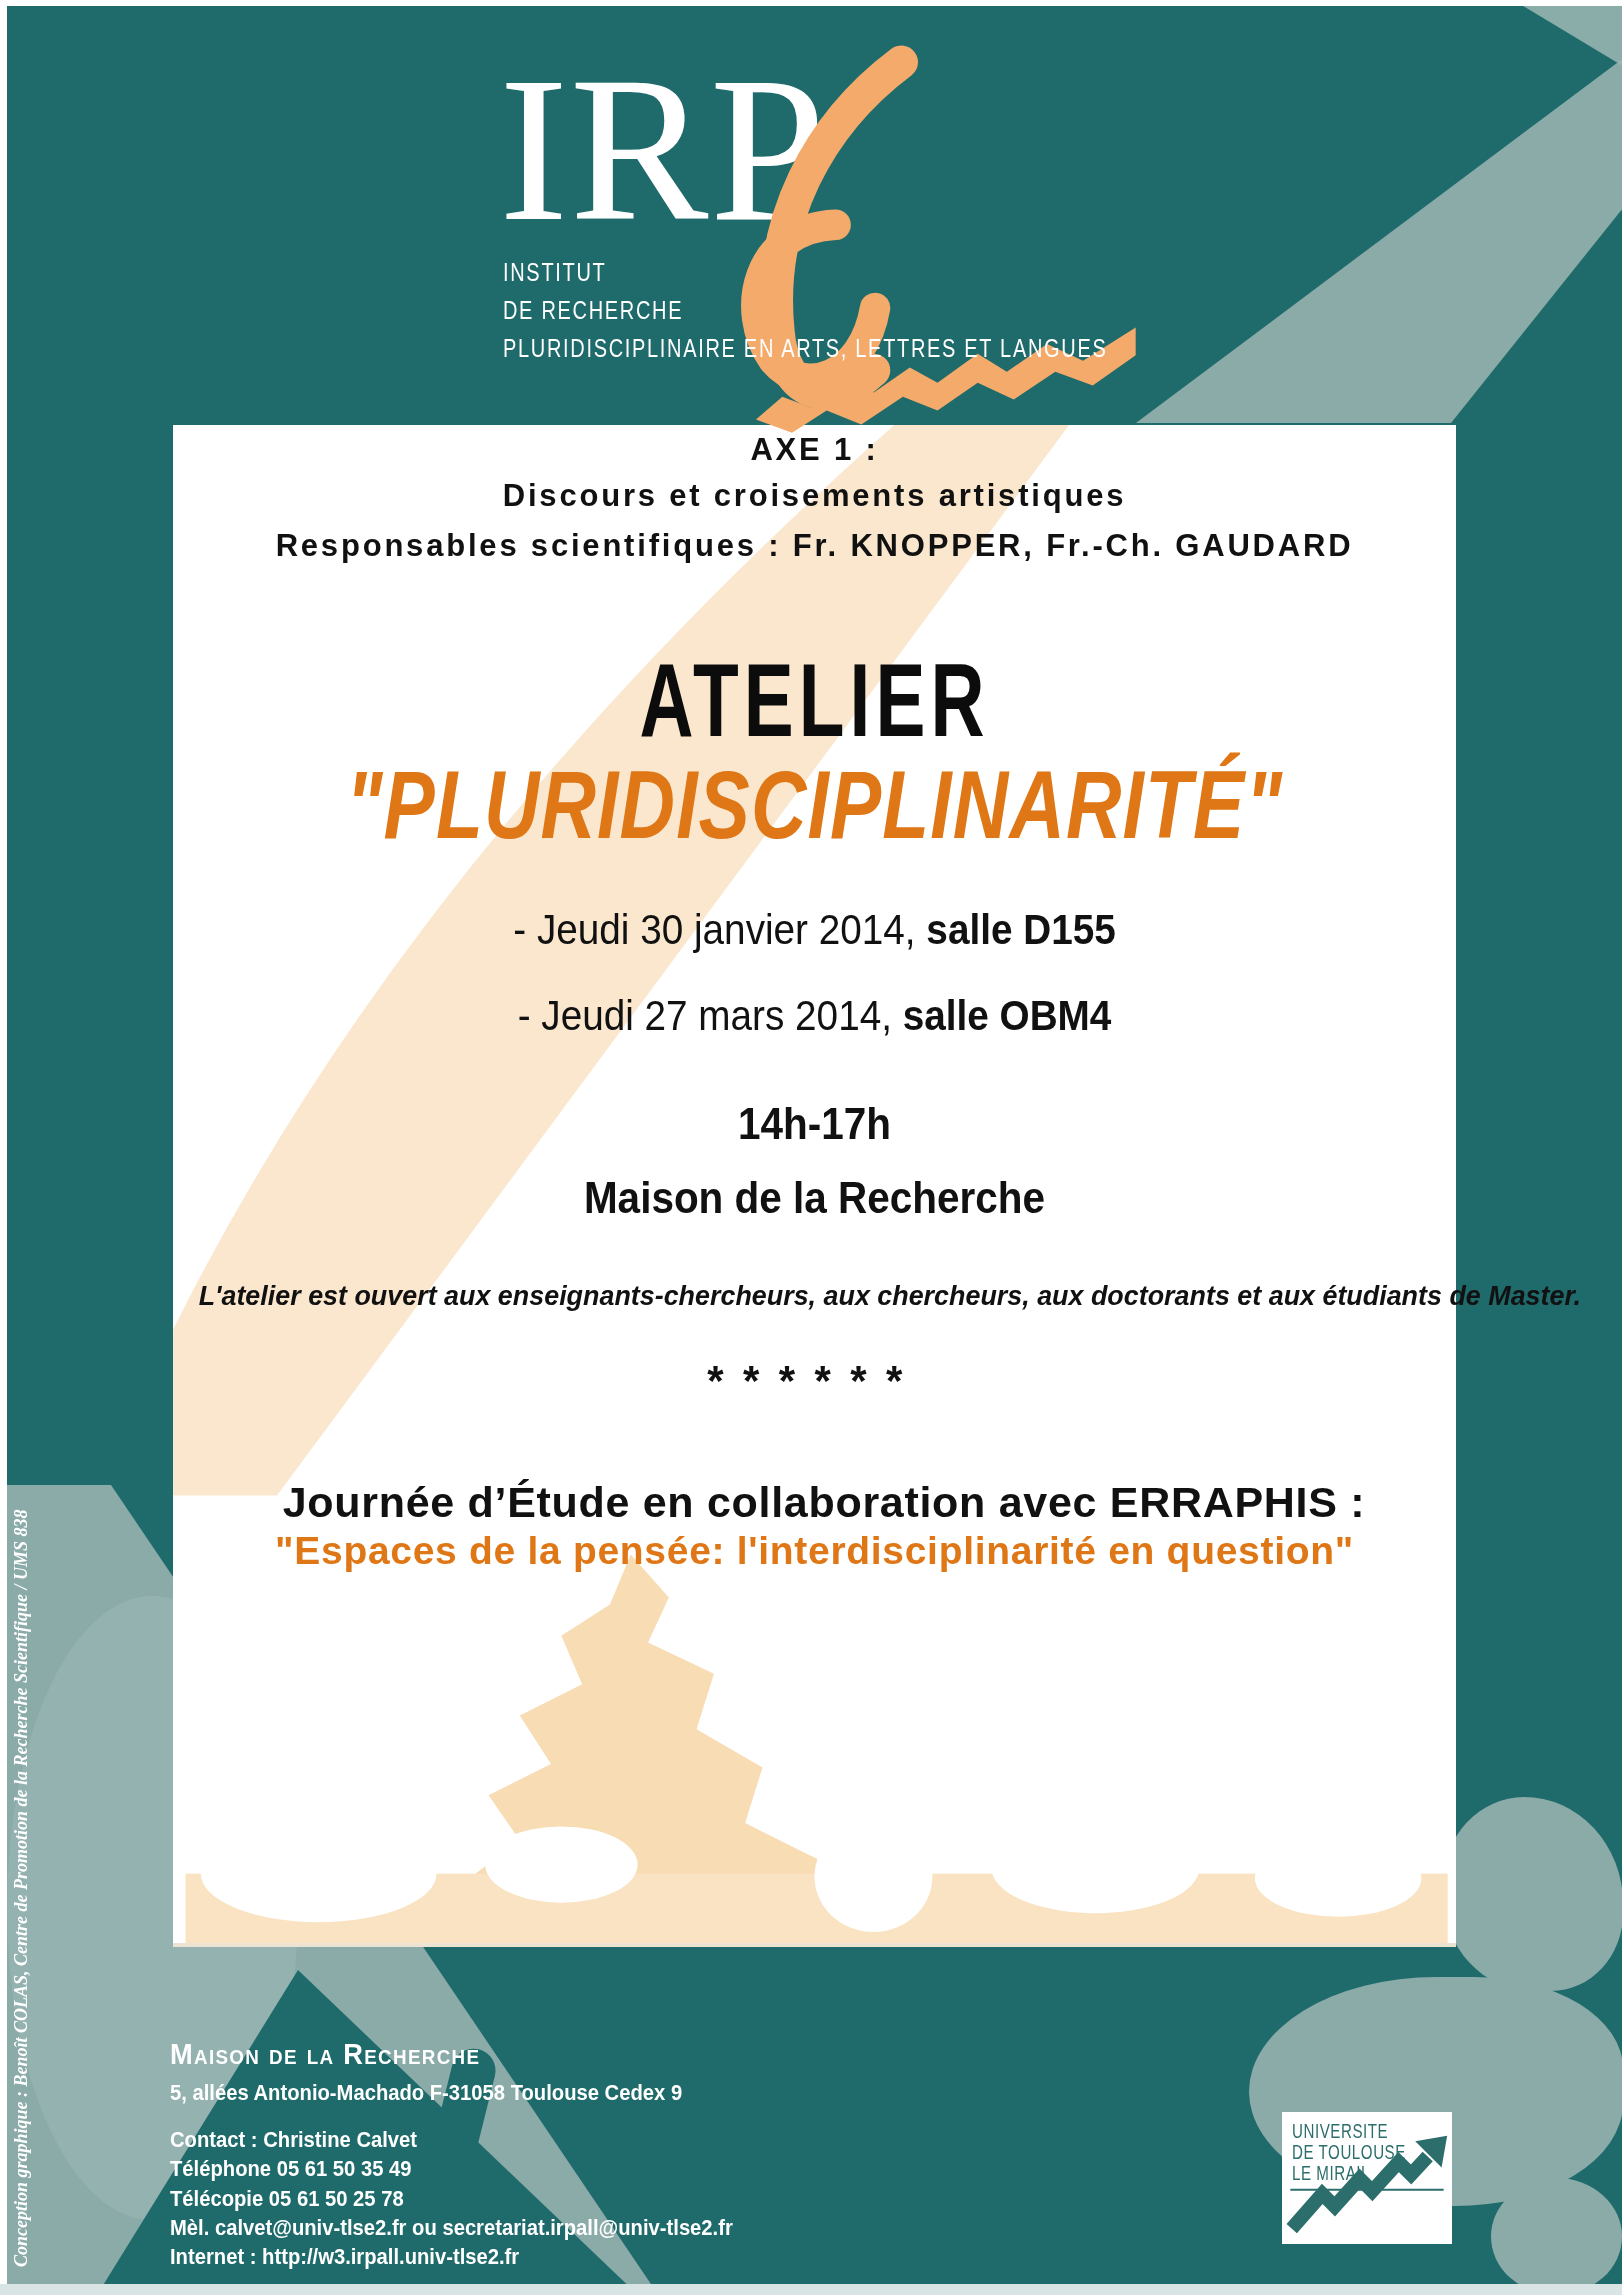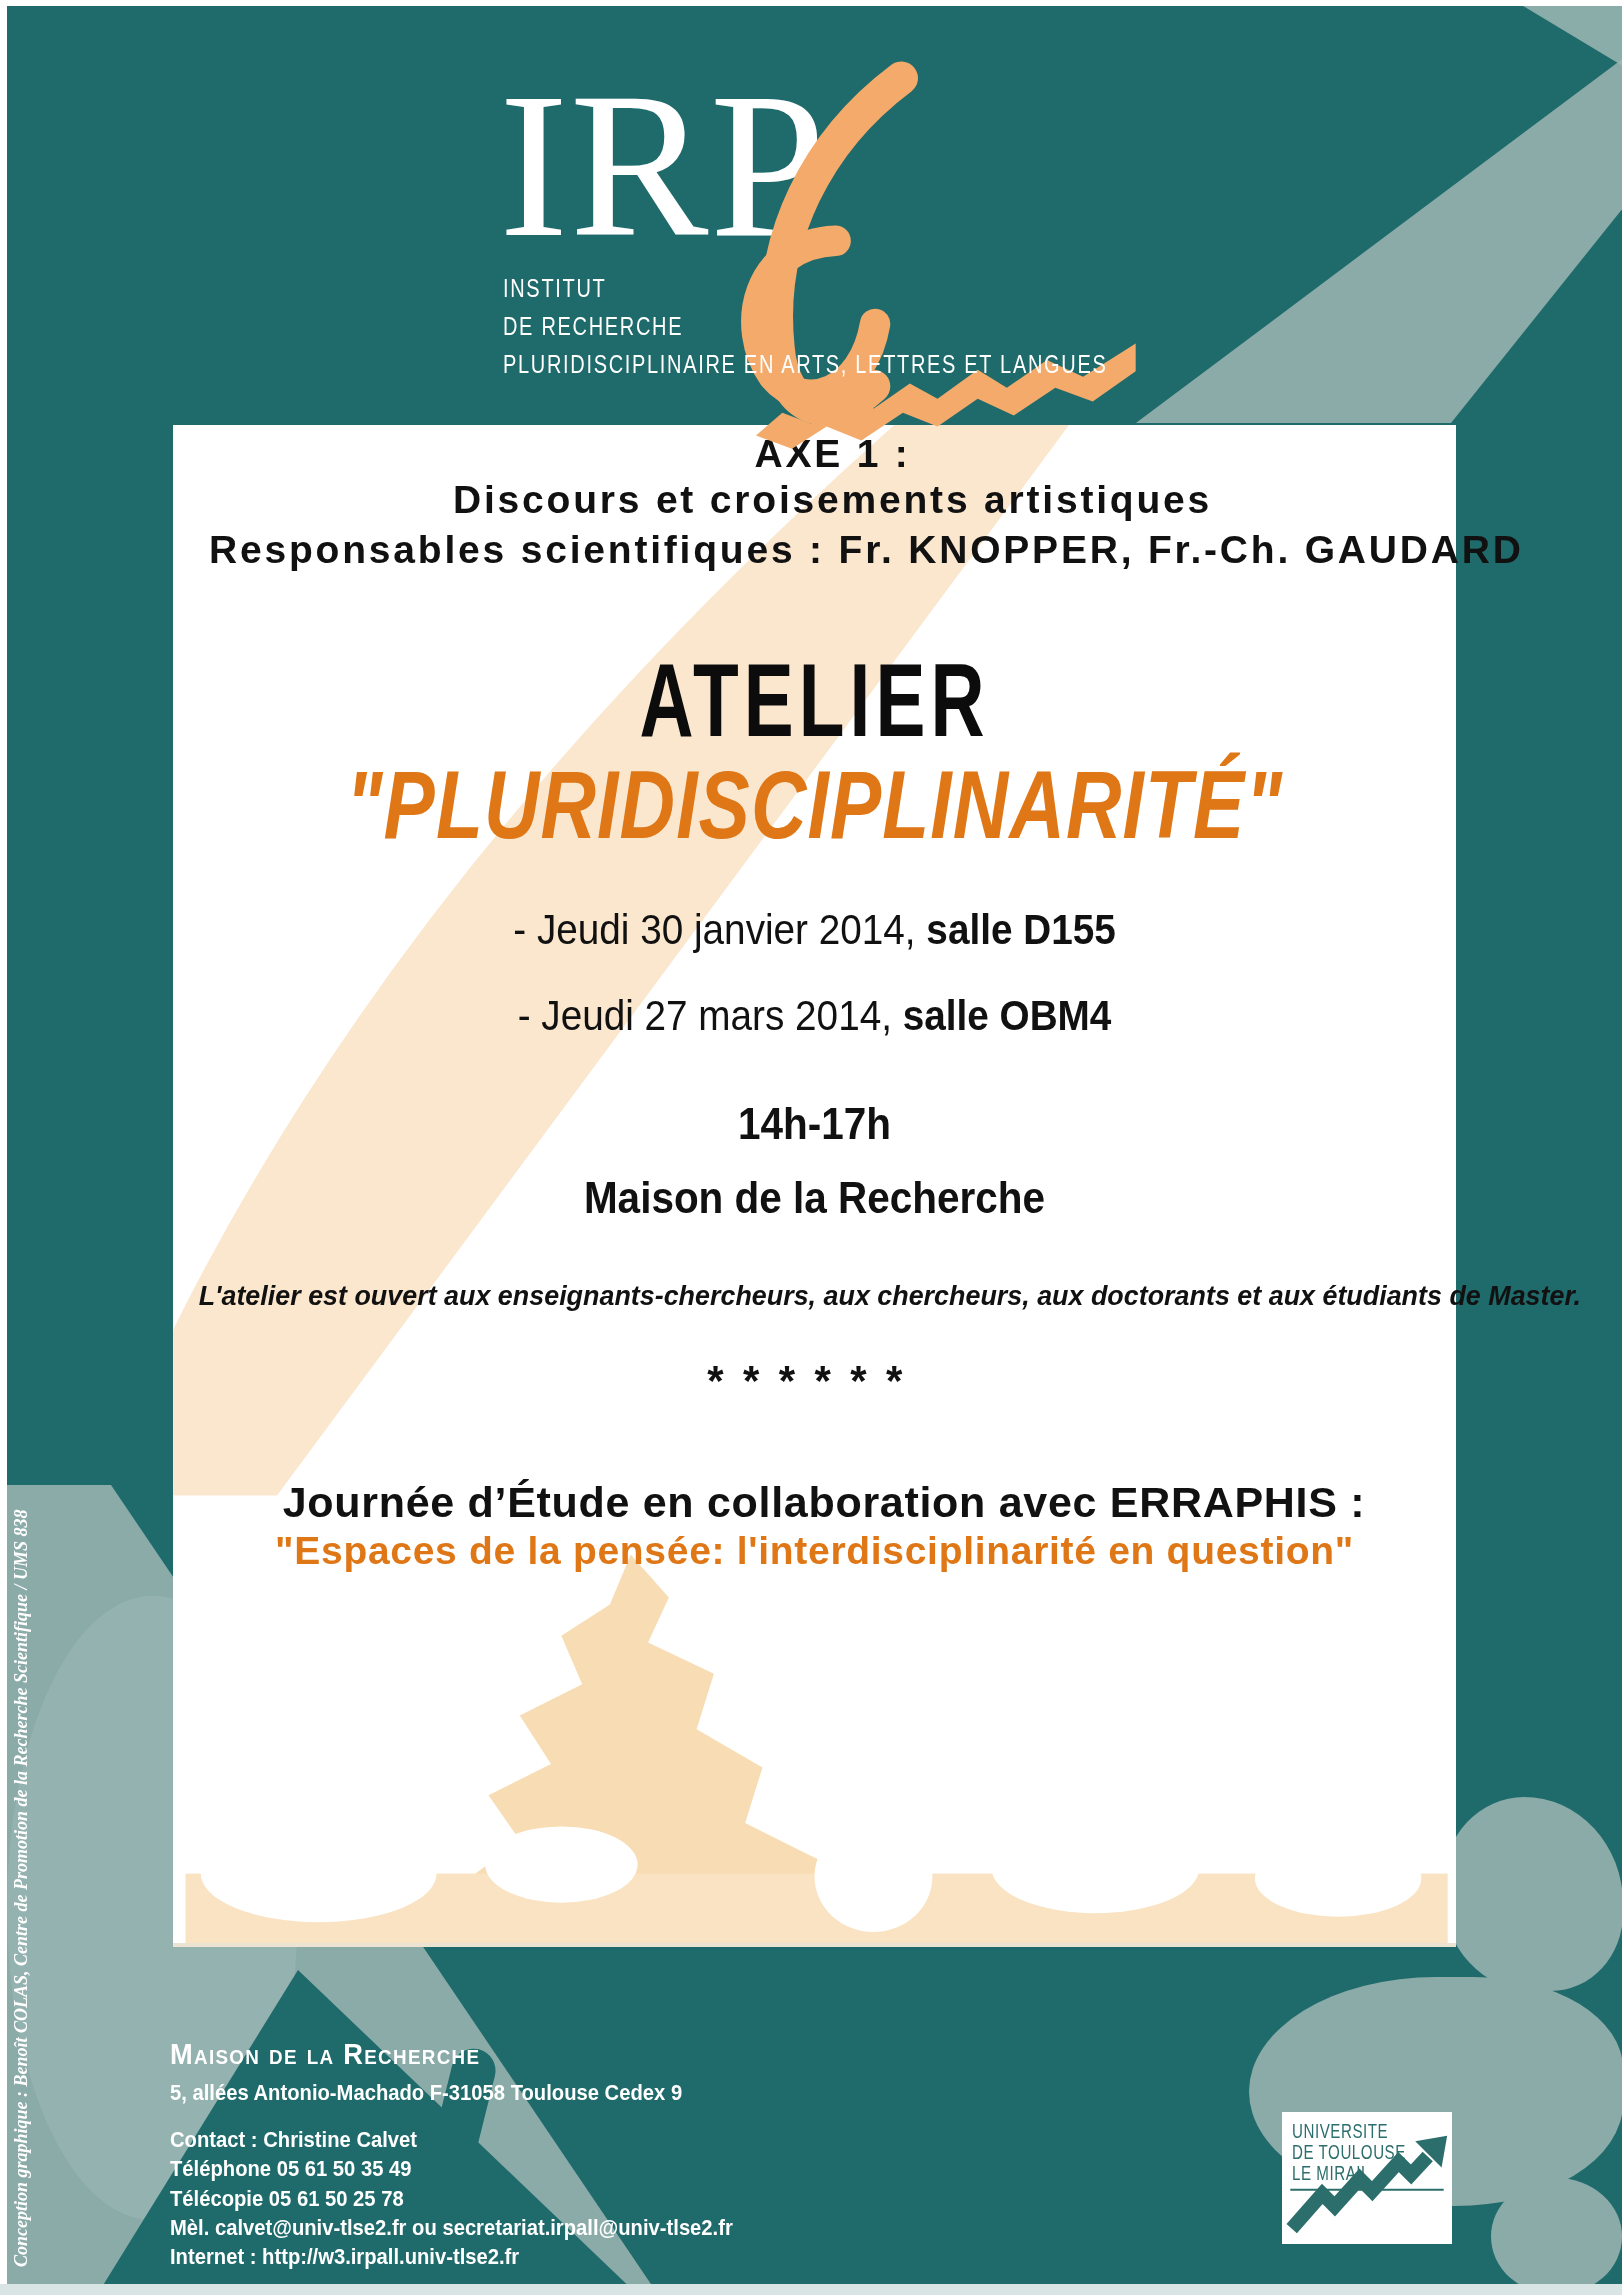--- a/index.html
+++ b/index.html
@@ -31,36 +31,36 @@
     clip-path:polygon(28px 339px,229px 14px,569px 339px);z-index:2;}
   .teal-streak{left:430px;top:2046px;width:44px;height:222px;background:var(--teal_dark,#1F6A6B);
     border-radius:22px;transform:rotate(14deg);z-index:2;}
   .sage-patch-1{left:1443px;top:1797px;width:180px;height:194px;background:var(--sage,#8BABA9);
     border-radius:45% 55% 40% 50%;z-index:1;}
   .sage-patch-2{left:1249px;top:1977px;width:374px;height:229px;background:var(--sage,#8BABA9);
     border-radius:50% 40% 45% 50%;z-index:1;}
   .sage-patch-3{left:1491px;top:2178px;width:131px;height:117px;background:var(--sage,#8BABA9);
     border-radius:50%;z-index:1;}
   
-  .logo{left:499px;top:99px;width:638px;height:340px;z-index:5;color:#fff;}
+  .logo{left:499px;top:83px;width:638px;height:340px;z-index:5;color:#fff;}
   .logo-irp{position:absolute;left:0;top:-38px;font-family:"Liberation Serif",serif;
     font-size:208px;line-height:208px;letter-spacing:1.4px;}
   .logo-ll{position:absolute;left:336px;top:-38px;font-family:"Liberation Serif",serif;
     font-style:italic;font-size:208px;line-height:208px;letter-spacing:4.2px;}
   .logo-a{position:absolute;left:160px;top:-49px;}
   .logo-streak{position:absolute;left:257px;top:229px;}
   .logo-sub{position:absolute;left:4.2px;color:#fff;font-size:25px;letter-spacing:2.1px;
     transform:scaleX(.8);transform-origin:left center;white-space:nowrap;font-weight:400;}
   .ls1{top:175px;} .ls2{top:213px;} .ls3{top:251px;}
   
   .content-box{left:173px;top:425px;width:1283px;height:1518px;background:#fff;z-index:3;
     border-bottom:4.2px solid #EDE3D2;}
   .box-art{position:absolute;left:0;top:0;width:1283px;height:1518px;z-index:0;}
   .line{position:absolute;left:0;right:0;text-align:center;color:#111;font-weight:bold;z-index:2;white-space:nowrap;}
-  .hdr{font-size:39px;letter-spacing:2.8px;padding-left:36px;}
+  .hdr{font-size:31px;letter-spacing:2.8px;}
   .l-axe{top:7px;}
   .l-disc{top:53px;}
   .l-resp{top:103px;}
   .l-atelier{top:216px;font-size:104px;letter-spacing:7px;transform:scaleX(.72);color:#0c0c0c;}
   .l-pluri{top:325px;font-size:96px;font-style:italic;letter-spacing:1.4px;transform:scaleX(.80);
     color:var(--orange_title,#DF7717);}
   .l-date{font-size:43px;transform:scaleX(.9);}
   .l-date .pre{font-weight:400;}
   .l-d1{top:480px;} .l-d2{top:566px;}
   .l-time{top:674px;font-size:44px;transform:scaleX(.92);}

